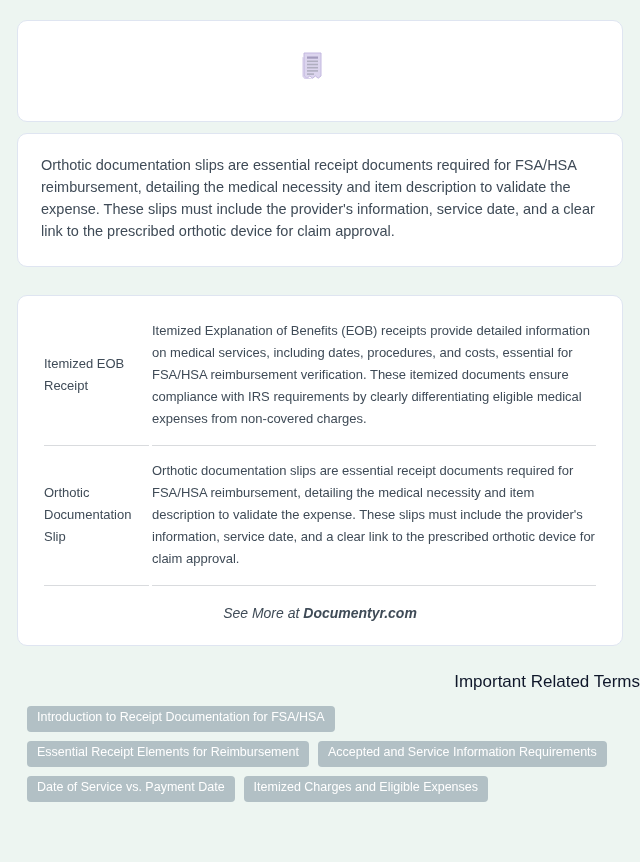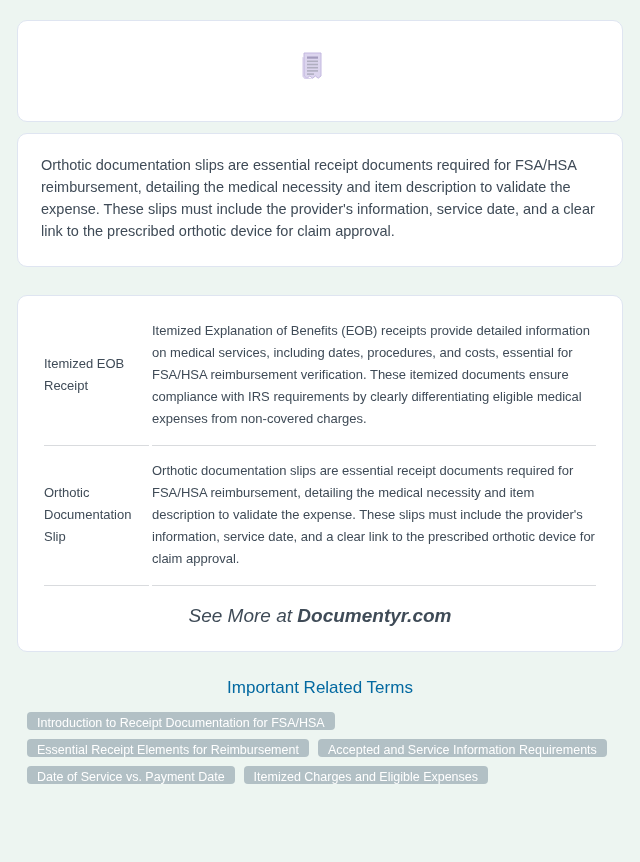--- a/index.html
+++ b/index.html
@@ -61,47 +61,47 @@
     vertical-align: middle;
     padding: 14px 0 15px 0;
     font-size: 13px;
     line-height: 22px;
   }
   td.term-cell { width: 105px; }
   td.def-cell  { padding-left: 24px; }
   .see-more {
     text-align: center;
     font-style: italic;
-    font-size: 19px;
+    font-size: 14px;
     margin-top: 19px;
     margin-bottom: 6px;
     color: #3f4b57;
   }
   .see-more b { font-weight: bold; }
   
   .related-heading {
-    text-align: center;
+    text-align: right;
     font-size: 17px;
-    color: #0369a1;
+    color: #0f172a;
     margin-top: 26px;
     margin-bottom: 14px;
   }
   .tags {
     padding: 0 27px;
     display: flex;
     flex-wrap: wrap;
     column-gap: 9px;
     row-gap: 9px;
   }
   .tag {
     background: #b2c0c5;
     color: #ffffff;
     font-size: 12.5px;
     line-height: 13px;
-    padding: 5px 10px 0 10px;
+    padding: 5px 10px 8px 10px;
     border-radius: 4px;
     white-space: nowrap;
     cursor: pointer;
   }
 </style>
 </head>
 <body>
 
 <div class="card header-card">
   <h1 class="title-wrap" style="margin:0; font-weight:normal;">

